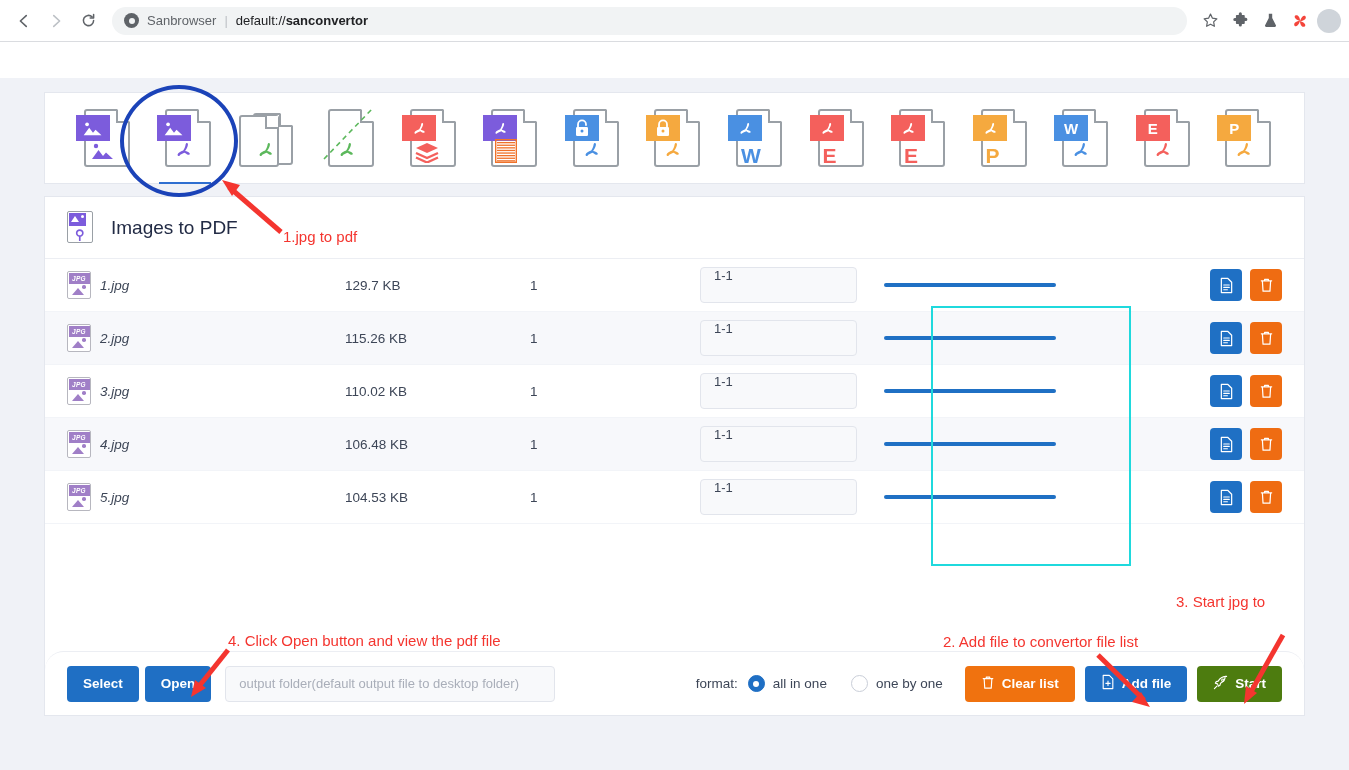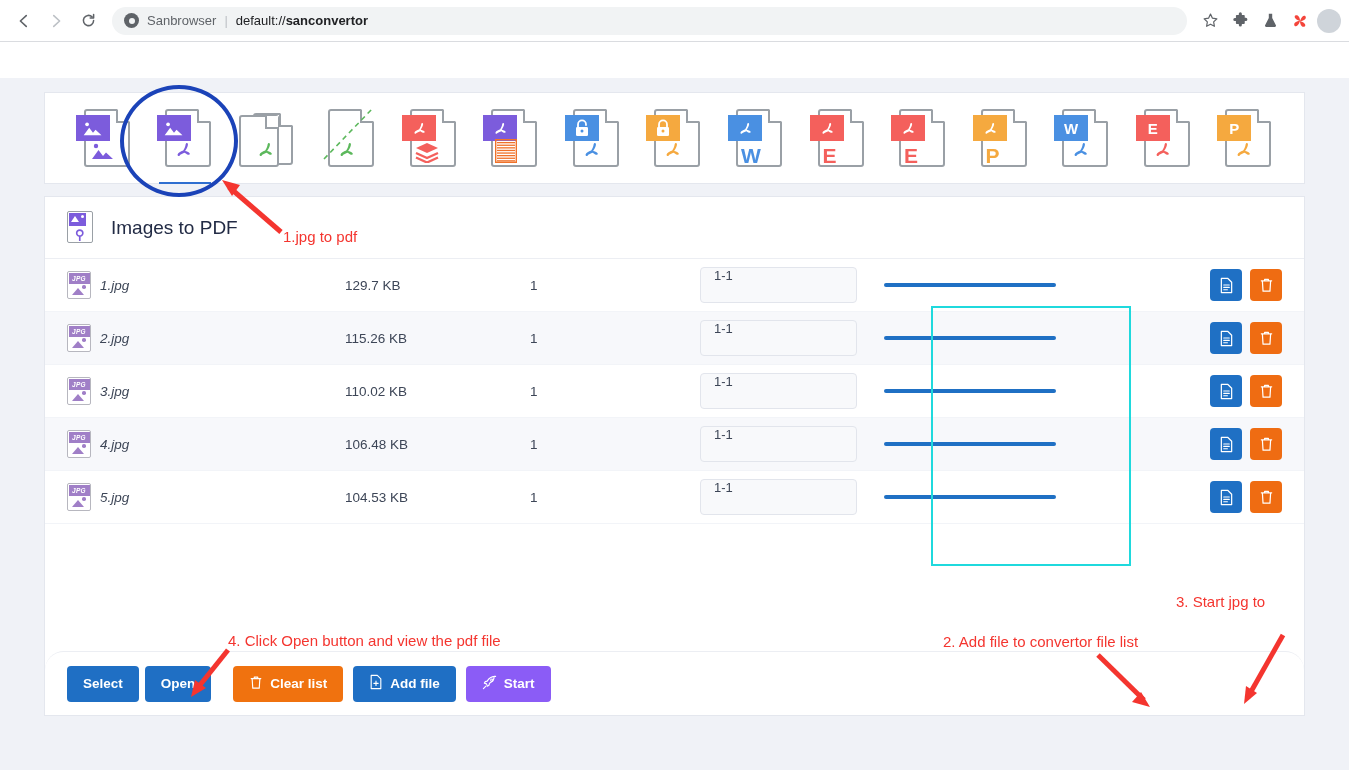--- a/index.html
+++ b/index.html
@@ -235,21 +235,21 @@
     border-top: 1px solid #eceef3; gap: 0; border-radius: 19px;
   }
   .btn {
     height: 36px; border-radius: 4px; border: none; cursor: pointer;
     color: #fff; font-size: 13.5px; font-weight: 700;
     display: flex; align-items: center; justify-content: center; gap: 7px;
     padding: 0 16px; font-family: "Liberation Sans", sans-serif;
   }
   .btn.blue { background: #1f6fc4; }
   .btn.orange { background: #f0720f; }
-  .btn.green { background: #8b5cf6; }
+  .btn.green { background: #4d7c0f; }
   .outbox {
     width: 330px; height: 36px; margin-left: 14px;
     border: 1px solid #e2e5ec; border-radius: 4px; background: #f8f9fb;
     display: flex; align-items: center; padding: 0 13px;
     font-size: 13px; color: #a9aeb9;
   }
   .fmt { margin-left: auto; display: flex; align-items: center; gap: 10px; font-size: 13.5px; color: #3d4657; }
   .radio { width: 17px; height: 17px; border-radius: 50%; border: 1.6px solid #c9ced8; background: #fff; position: relative; cursor: pointer; flex:none;}
   .radio.on { border-color: #1f6fc4; background: #1f6fc4; }
   .radio.on::after {
@@ -749,21 +749,35 @@
                   <path d="M2.5 4h11M6 4V2.4h4V4M3.6 4l.7 11h7.4l.7-11" stroke="#fff" stroke-width="1.3" fill="none" stroke-linecap="round" stroke-linejoin="round"></path>
                 </svg>
               </button>
             </div>
           </div>
         </div>
 
       <div class="botbar">
         <button class="btn blue" style="margin-right:6px;">Select</button>
         <button class="btn blue">Open</button>
-
+        <div class="outbox">
+          <span>output folder(default output file to desktop folder)</span>
+        </div>
+
+        <div class="fmt">
+          <span>format:</span>
+          <label class="radiolbl">
+            <span class="radio on"></span>
+            <span>all in one</span>
+          </label>
+          <label class="radiolbl" style="margin-left:14px;">
+            <span class="radio"></span>
+            <span>one by one</span>
+          </label>
+        </div>
 
         <div class="rightbtns">
           <button class="btn orange">
             <span>
               <svg width="14" height="15" viewBox="0 0 16 17">
                   <path d="M2.5 4h11M6 4V2.4h4V4M3.6 4l.7 11h7.4l.7-11" stroke="#fff" stroke-width="1.3" fill="none" stroke-linecap="round" stroke-linejoin="round"></path>
                 </svg>
             </span>
             <span>Clear list</span>
           </button>

